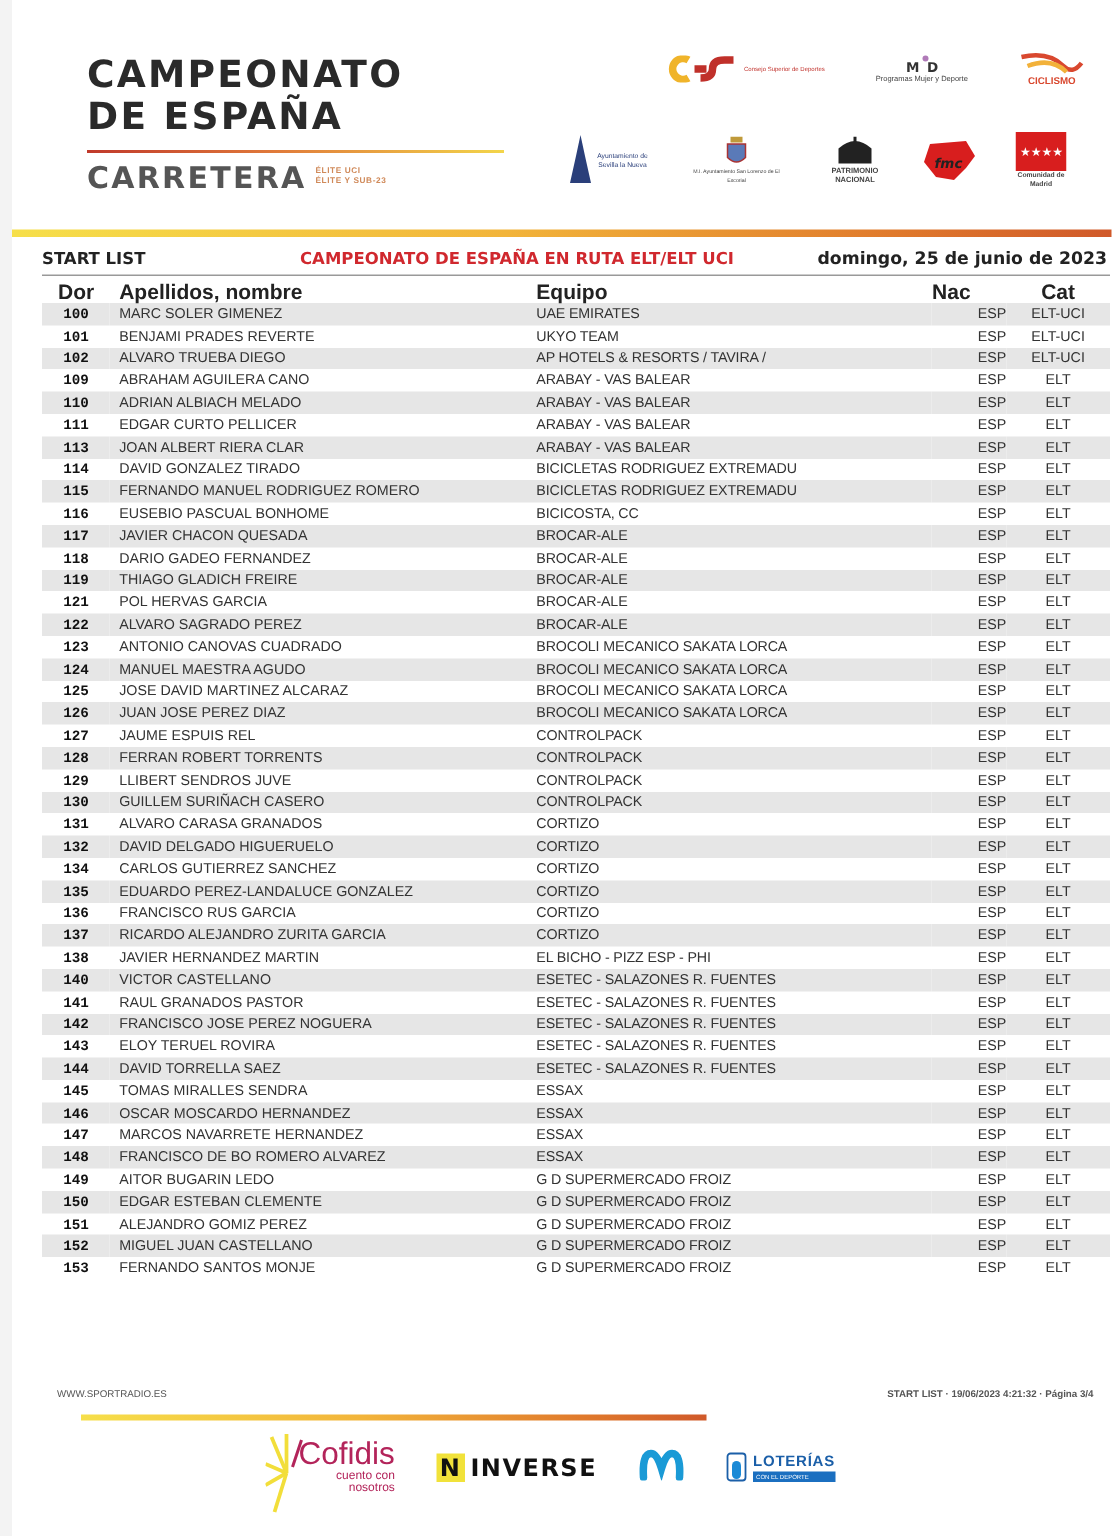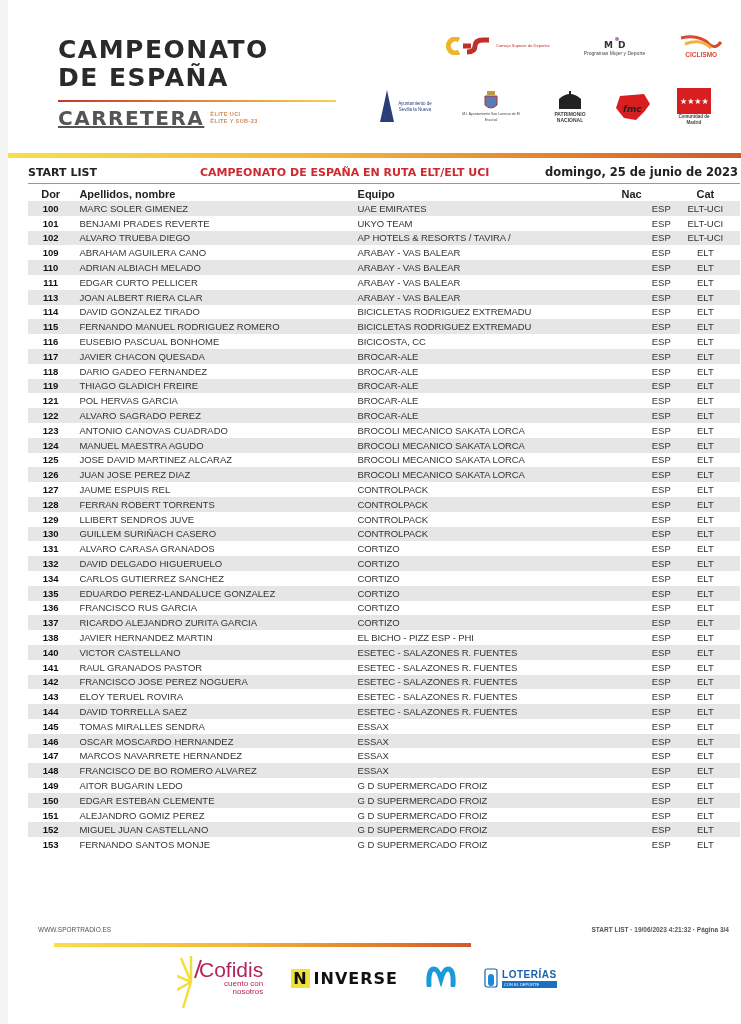--- a/index.html
+++ b/index.html
@@ -7,21 +7,21 @@
     width:741px; height:1024px; background:#ffffff; overflow:hidden; position:relative;
     font-family:"Liberation Sans", sans-serif; color:#222;
   }
   .page-edge { position:absolute; left:0; top:0; width:8px; height:1024px; background:#f3f3f3; }
 
   
   .title-block { position:absolute; left:58px; top:36px; }
   .title-line { font-family:"DejaVu Sans", sans-serif; font-weight:bold; font-size:25px; letter-spacing:1.5px; color:#2a2a2a; line-height:28px; }
   .title-rule { width:278px; height:2px; margin-top:8px; background:linear-gradient(90deg,#c0392b 0%,#e07a3a 45%,#f3d54a 100%); }
   .carretera-row { display:flex; align-items:center; margin-top:4px; }
-  .carretera { font-family:"DejaVu Sans", sans-serif; font-weight:bold; font-size:20px; letter-spacing:1.5px; color:#555;text-decoration:underline; }
+  .carretera { font-family:"DejaVu Sans", sans-serif; font-weight:bold; font-size:20px; letter-spacing:1.5px; color:#555; }
   .cat-tags { margin-left:6px; font-size:5.5px; font-weight:bold; color:#d08a5a; line-height:7px; letter-spacing:0.4px; }
 
   .logos-top { position:absolute; top:34px; left:445px; display:flex; align-items:center; gap:34px; }
   .logos-bottom { position:absolute; top:88px; left:378px; display:flex; align-items:center; gap:24px; }
   .logo { display:flex; flex-direction:column; align-items:center; font-size:5px; color:#444; text-align:center; line-height:6px; }
   .logo svg { display:block; }
 
   
   .stripe { position:absolute; height:5px; background:linear-gradient(90deg,#f6df4a 0%,#f2b43a 45%,#e07a2c 80%,#d0592a 100%); }
   .stripe.top { left:8px; top:153px; width:733px; }
@@ -29,25 +29,25 @@
 
   
   .bar { position:absolute; left:28px; top:163px; width:710px; height:18px; display:flex; align-items:center; font-family:"DejaVu Sans", sans-serif; }
   .bar .start { font-weight:bold; font-size:11px; color:#222; width:172px; }
   .bar .event { font-weight:bold; font-size:11px; color:#d0282e; width:340px; }
   .bar .date { font-weight:bold; font-size:11.5px; color:#222; margin-left:auto; }
   .bar-rule { position:absolute; left:28px; top:183px; width:712px; height:1px; background:#999; }
 
   
   .tbl { position:absolute; left:28px; top:186px; width:712px; border-collapse:collapse; font-size:9.5px; }
-  .tbl th { font-weight:bold; font-size:11px; color:#222; height:15px; text-align:left; padding:0;margin-top:20px; }
+  .tbl th { font-weight:bold; font-size:14px; color:#222; height:15px; text-align:left; padding:0;margin-top:20px; }
   .tbl td { height:14.8px; padding:0; color:#333; white-space:nowrap; }
   .tbl tbody tr:nth-child(odd) td { background:#e6e6e6; }
   .c-dor { width:46px; text-align:center !important; }
-  td.c-dor { font-weight:bold; color:#111 !important; }
+  td.c-dor { font-weight:bold; color:#111 !important;font-family:Liberation Mono, monospace; }
   .c-name { width:280px; padding-left:6px !important; }
   .c-team { width:266px; }
   .c-nac { width:50px; text-align:right; }
   .c-cat { width:70px; text-align:center !important; }
   .tbl tbody td.c-team { letter-spacing:-0.1px; }
 
   
   .footer-left { position:absolute; left:38px; top:926px; font-size:6.5px; color:#555; }
   .footer-right { position:absolute; right:12px; top:926px; font-size:6.5px; color:#555; font-weight:bold; }
   .sponsors { position:absolute; top:960px; left:185px; display:flex; align-items:center; gap:28px; }

